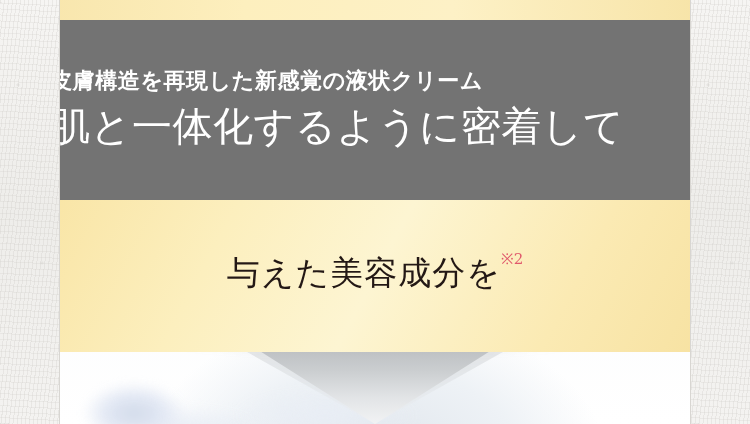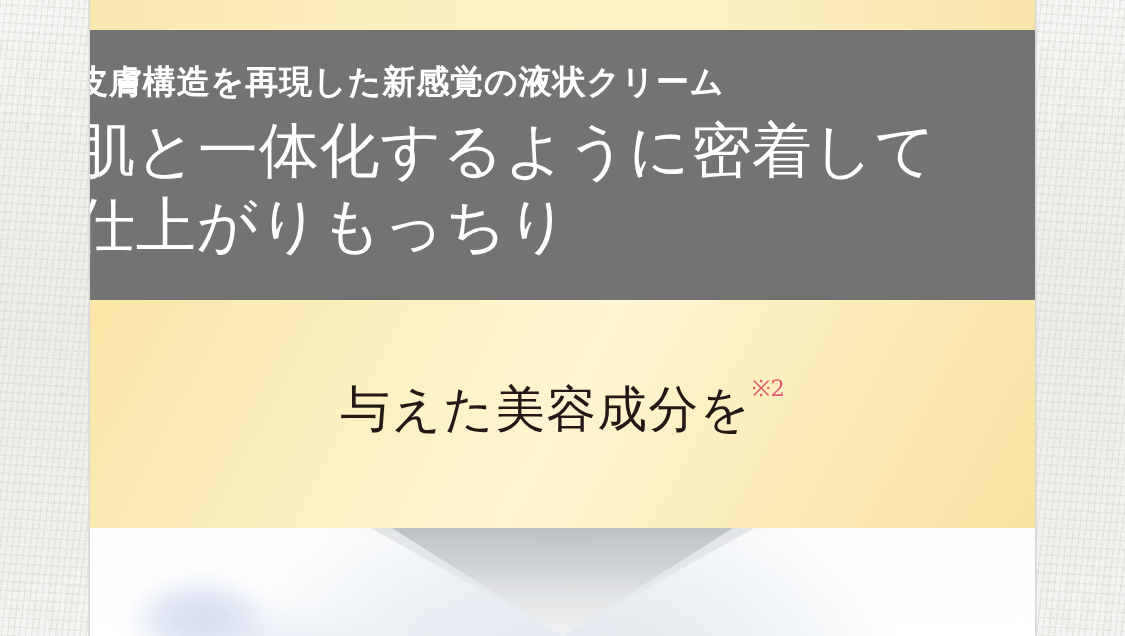--- a/index.html
+++ b/index.html
@@ -199,21 +199,20 @@
   <div class="card-shadow"></div>
   <div class="chevron-shadow"></div>
 
   <div class="card">
 
     <div class="strip-top"></div>
 
     <div class="band-pink">
       <div class="pink-kicker">皮膚構造を再現した新感覚の液状クリーム</div>
       <div class="pink-headline">肌と一体化するように密着して</div>
-      <div class="pink-headline">仕上がりもっちり</div>
     </div>
 
     <div class="band-cream">
       <div class="cream-line1">与えた美容成分を</div>
       <div class="cream-line2">
           <span class="sup">※2</span>
       </div>
     </div>
 
   </div>

